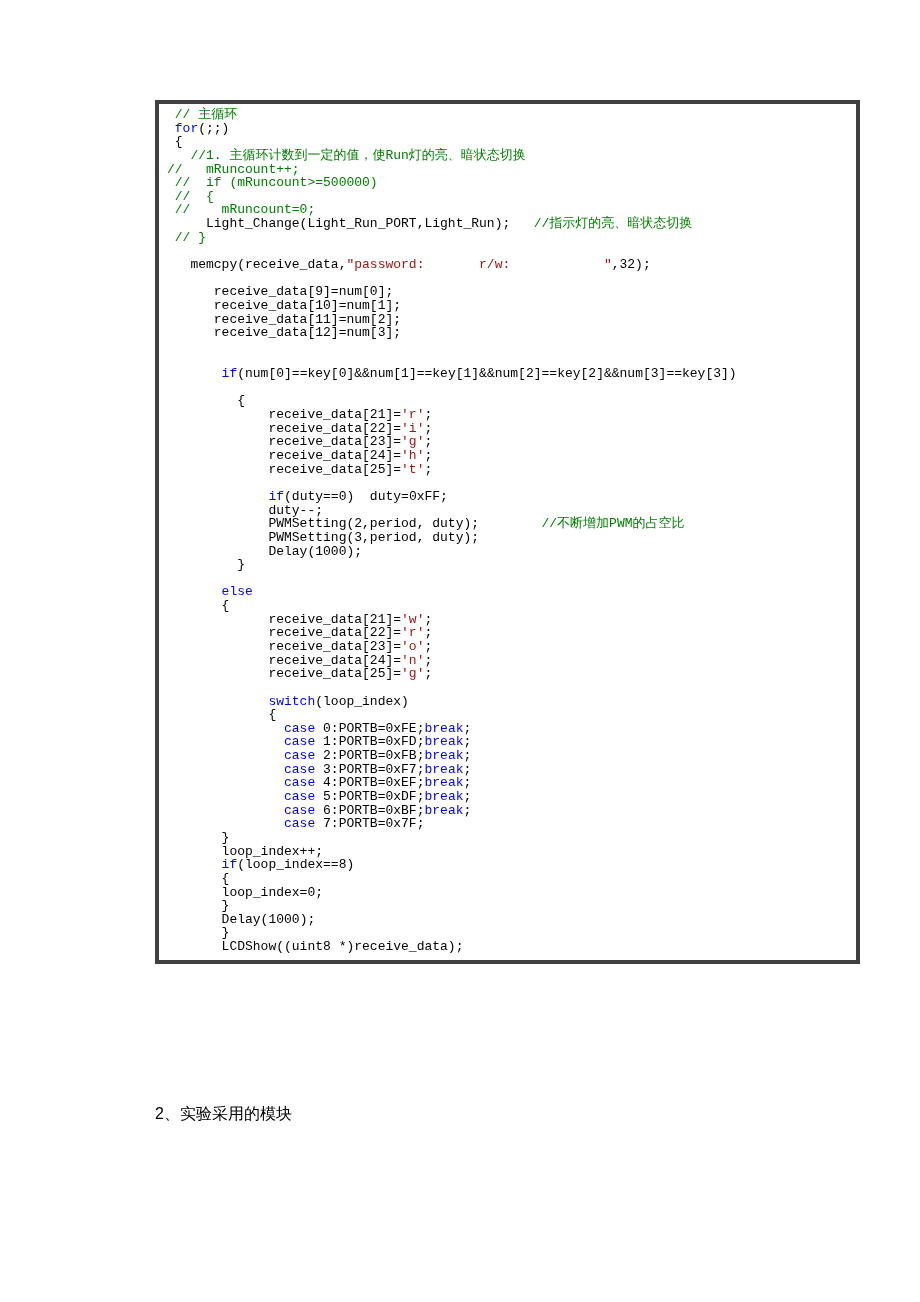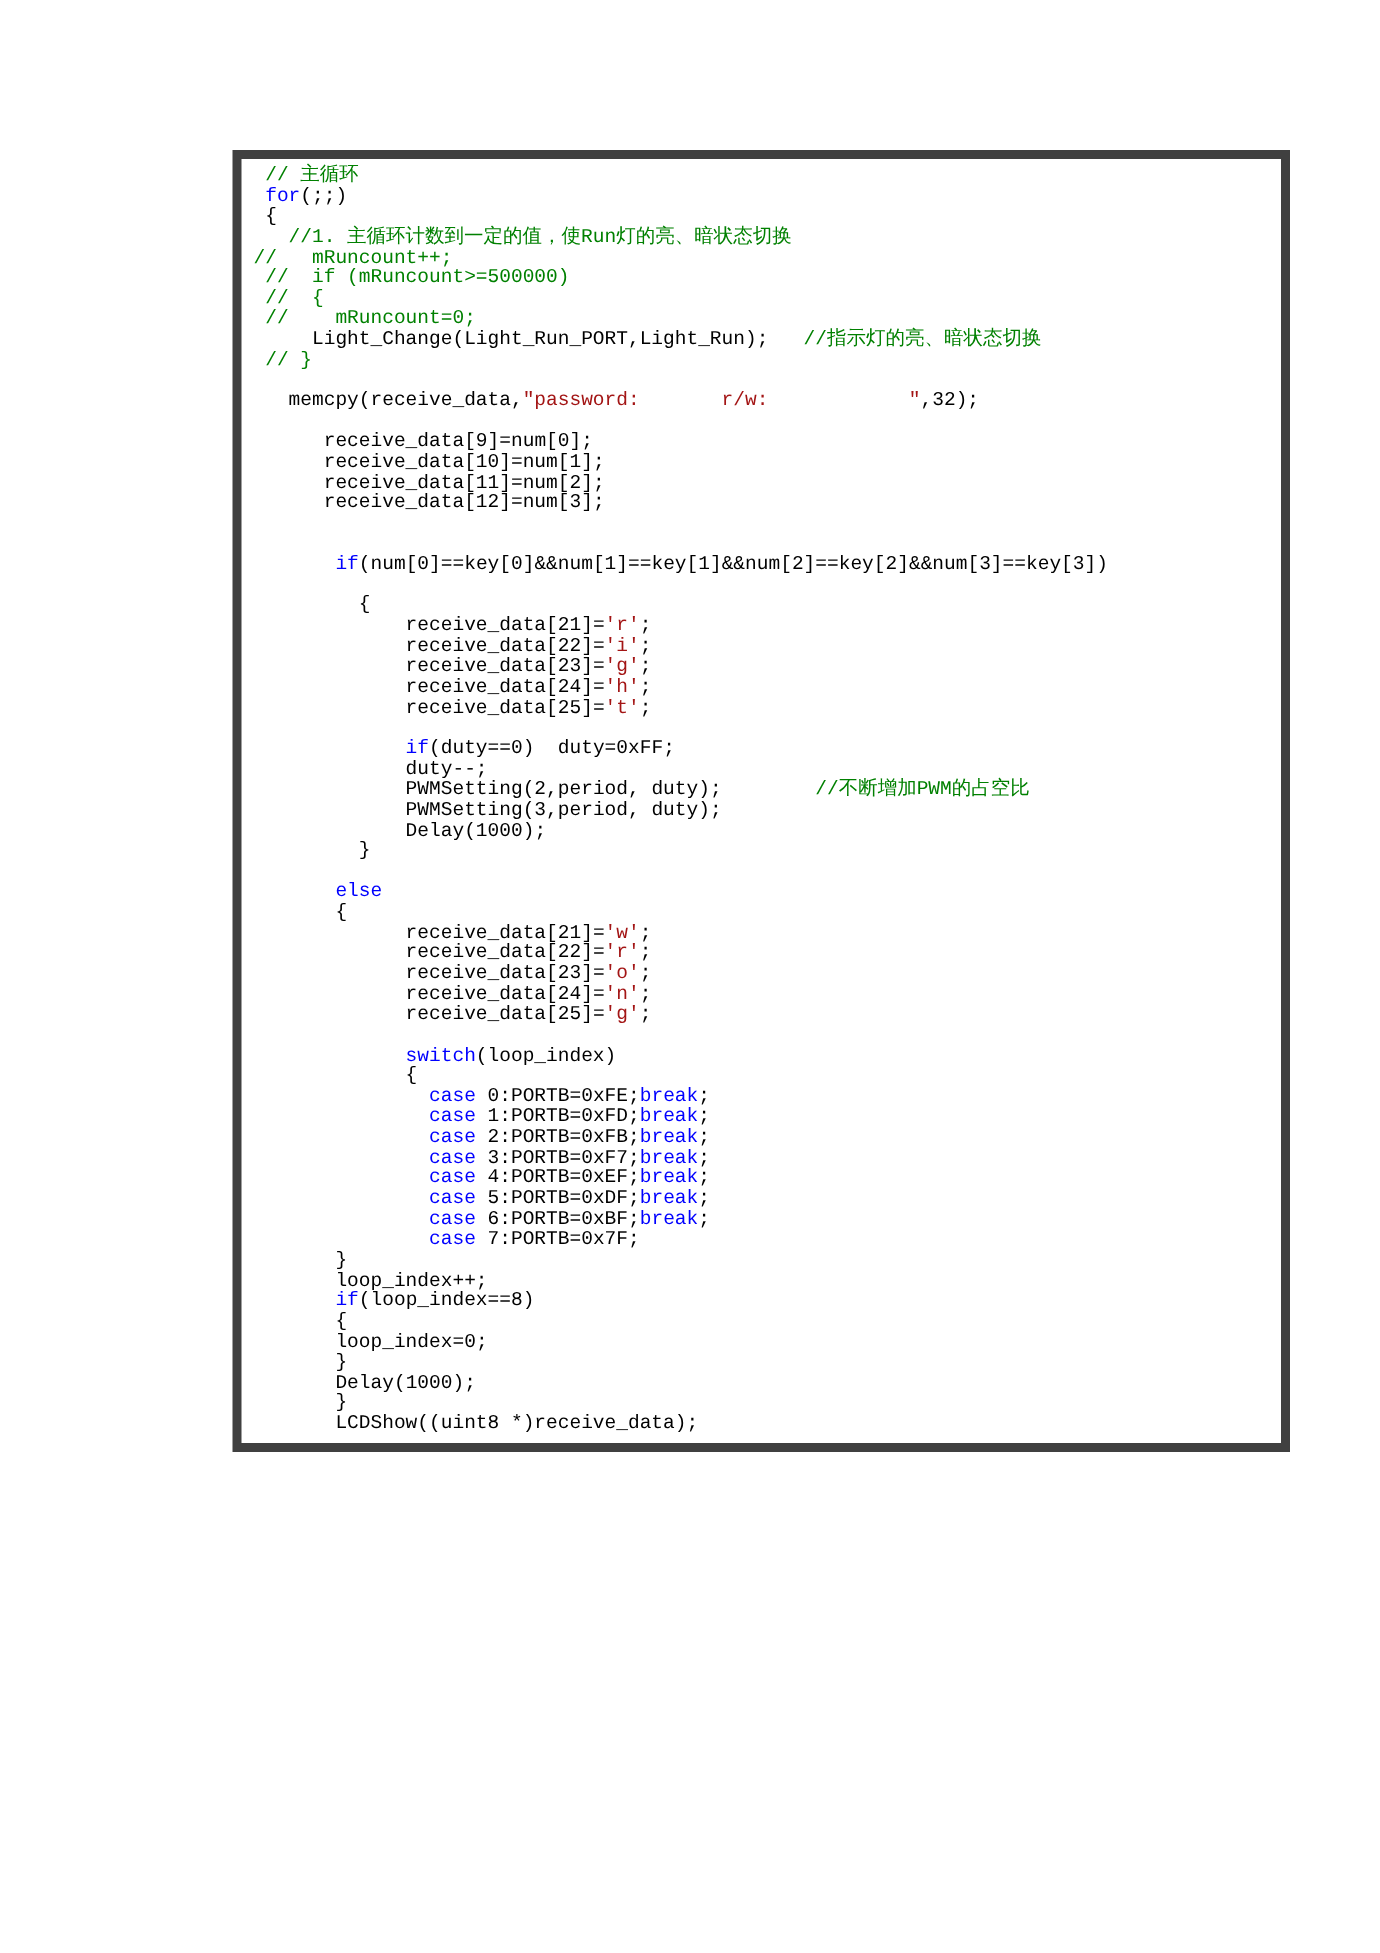--- a/index.html
+++ b/index.html
@@ -6,21 +6,21 @@
     margin: 0;
     padding: 0;
     background: #ffffff;
     font-family: "SimSun", "NSimSun", "Courier New", monospace;
     width: 920px;
   }
   .page {
     padding: 100px 60px 60px 155px;
   }
   .code-box {
-    border: 6px solid #404040;
+    border: 4px solid #404040;
     background: #ffffff;
     padding: 4px 8px 6px 8px;
     font-family: "NSimSun", "SimSun", "Courier New", monospace;
     font-size: 13px;
     line-height: 1.05;
     white-space: pre;
     color: #000000;
     overflow: hidden;
   }
   .green { color: #008000; }
@@ -94,13 +94,14 @@
 <span class="black">       }</span>
 <span class="black">       loop_index++;</span>
 <span class="blue">       if</span><span class="black">(loop_index==</span><span class="black">8</span><span class="black">)</span>
 <span class="black">       {</span>
 <span class="black">       loop_index=</span><span class="black">0</span><span class="black">;</span>
 <span class="black">       }</span>
 <span class="black">       Delay(</span><span class="black">1000</span><span class="black">);</span>
 <span class="black">       }</span>
 <span class="black">       LCDShow((uint8 *)receive_data);</span></div>
 
+  <div class="section-text">2、实验采用的模块</div>
 </div>
 
 </body></html>

